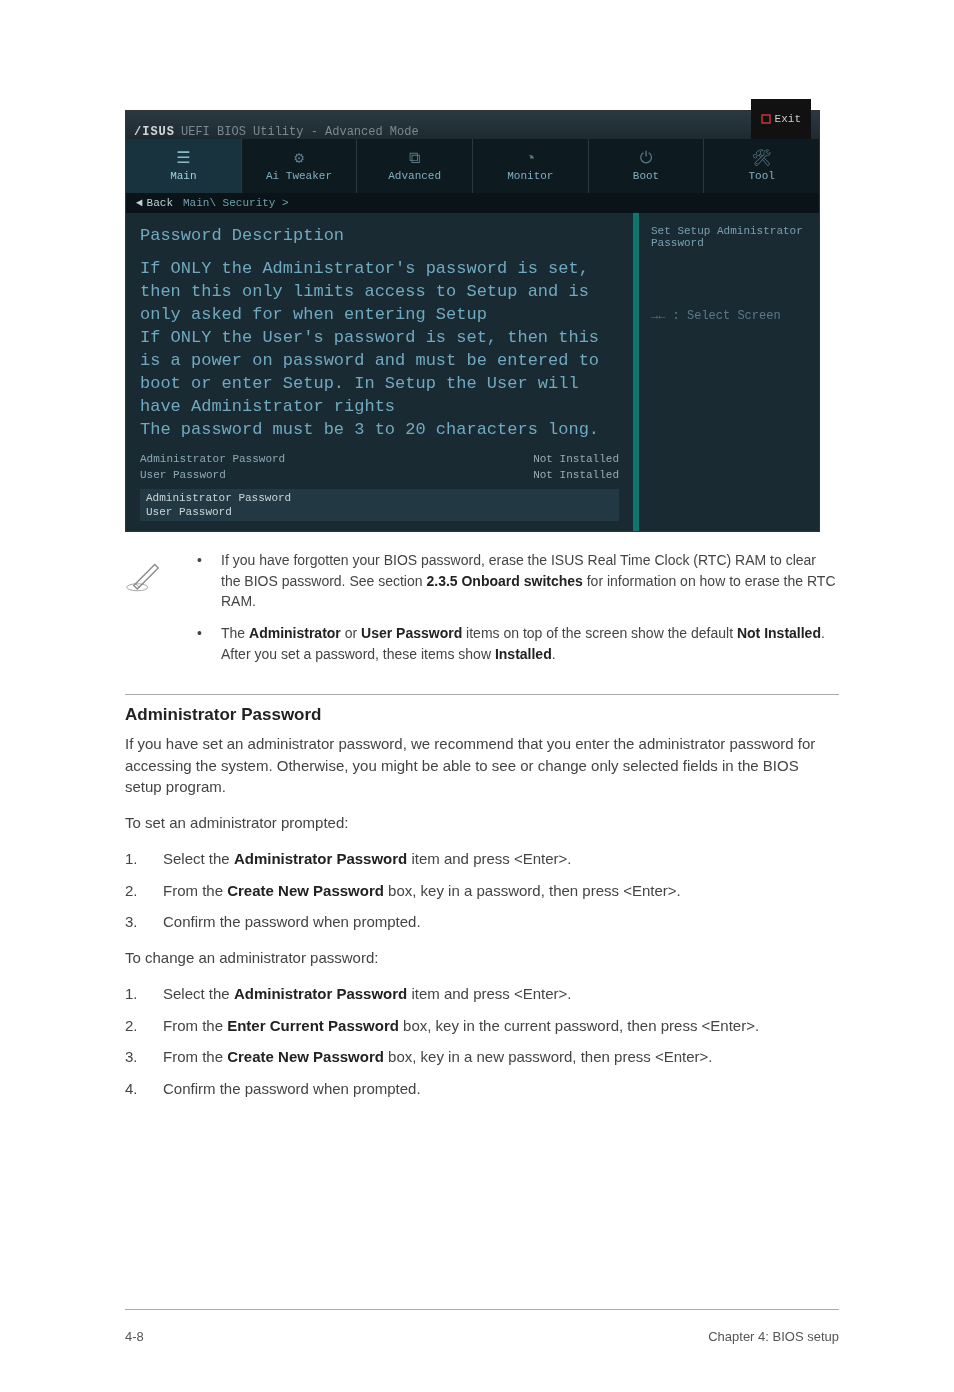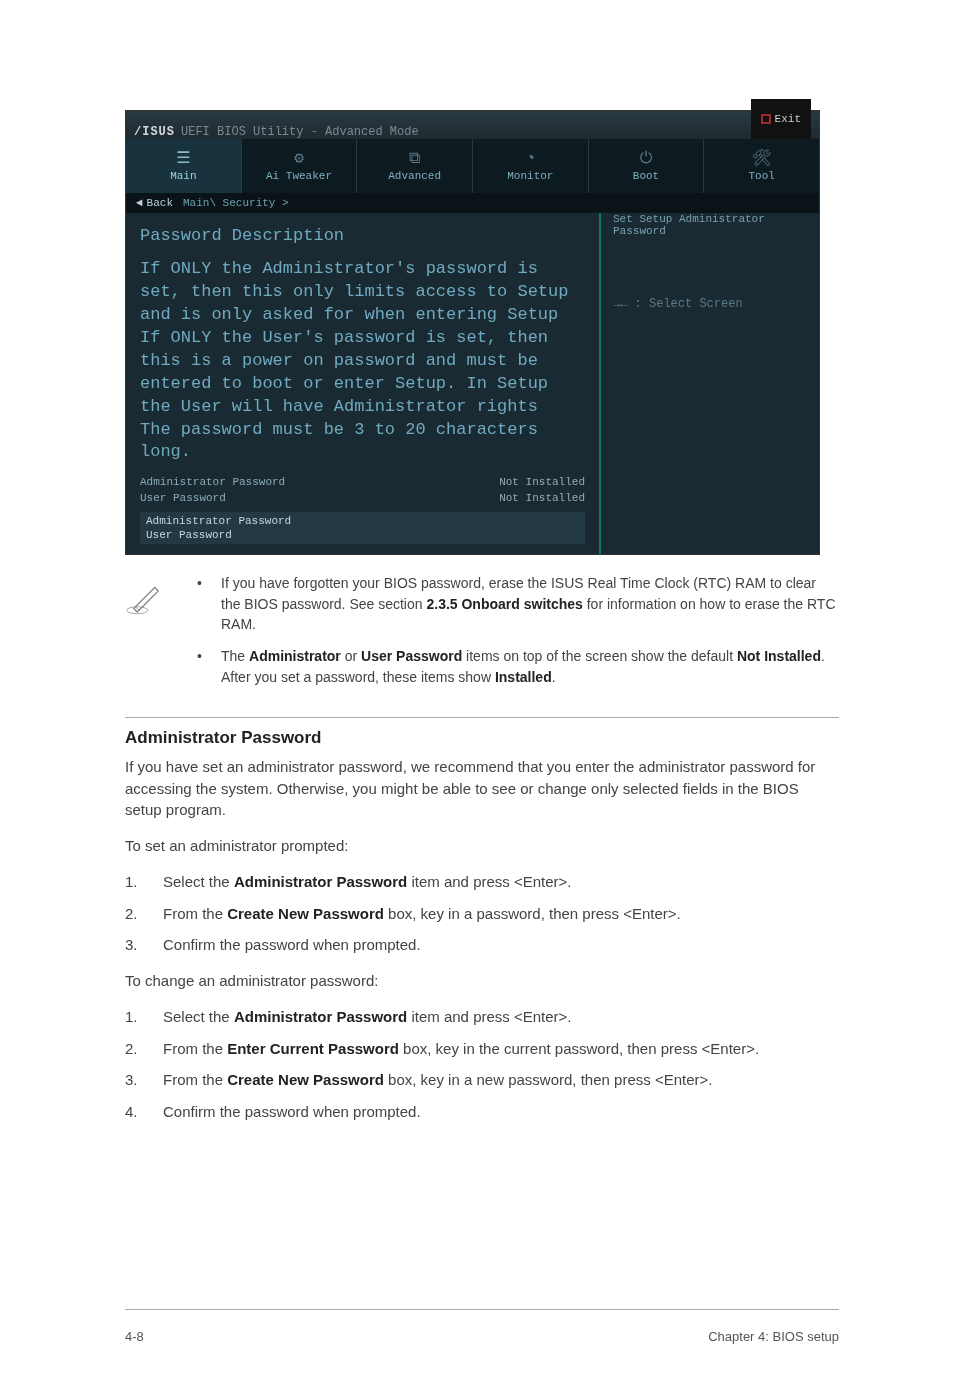--- a/index.html
+++ b/index.html
@@ -90,23 +90,23 @@
     }
     .bios-body {
       display: flex;
       background: #1a2a33;
     }
     .bios-left {
       flex: 1;
       padding: 12px 14px 10px 14px;
     }
     .bios-right {
-      width: 220px;
-      padding: 0 12px;
-      border-left: 2px solid #0f766e;
+      width: 186px;
+      padding: 12px 12px;
+      border-left: 6px solid #0f766e;
       color: #7aa0b0;
       font-size: 11px;
     }
     .bios-desc {
       color: #6faac0;
       line-height: 1.35;
       font-size: 17px;
       margin-bottom: 10px;
     }
     .pass-rows { margin-top: 6px; }

